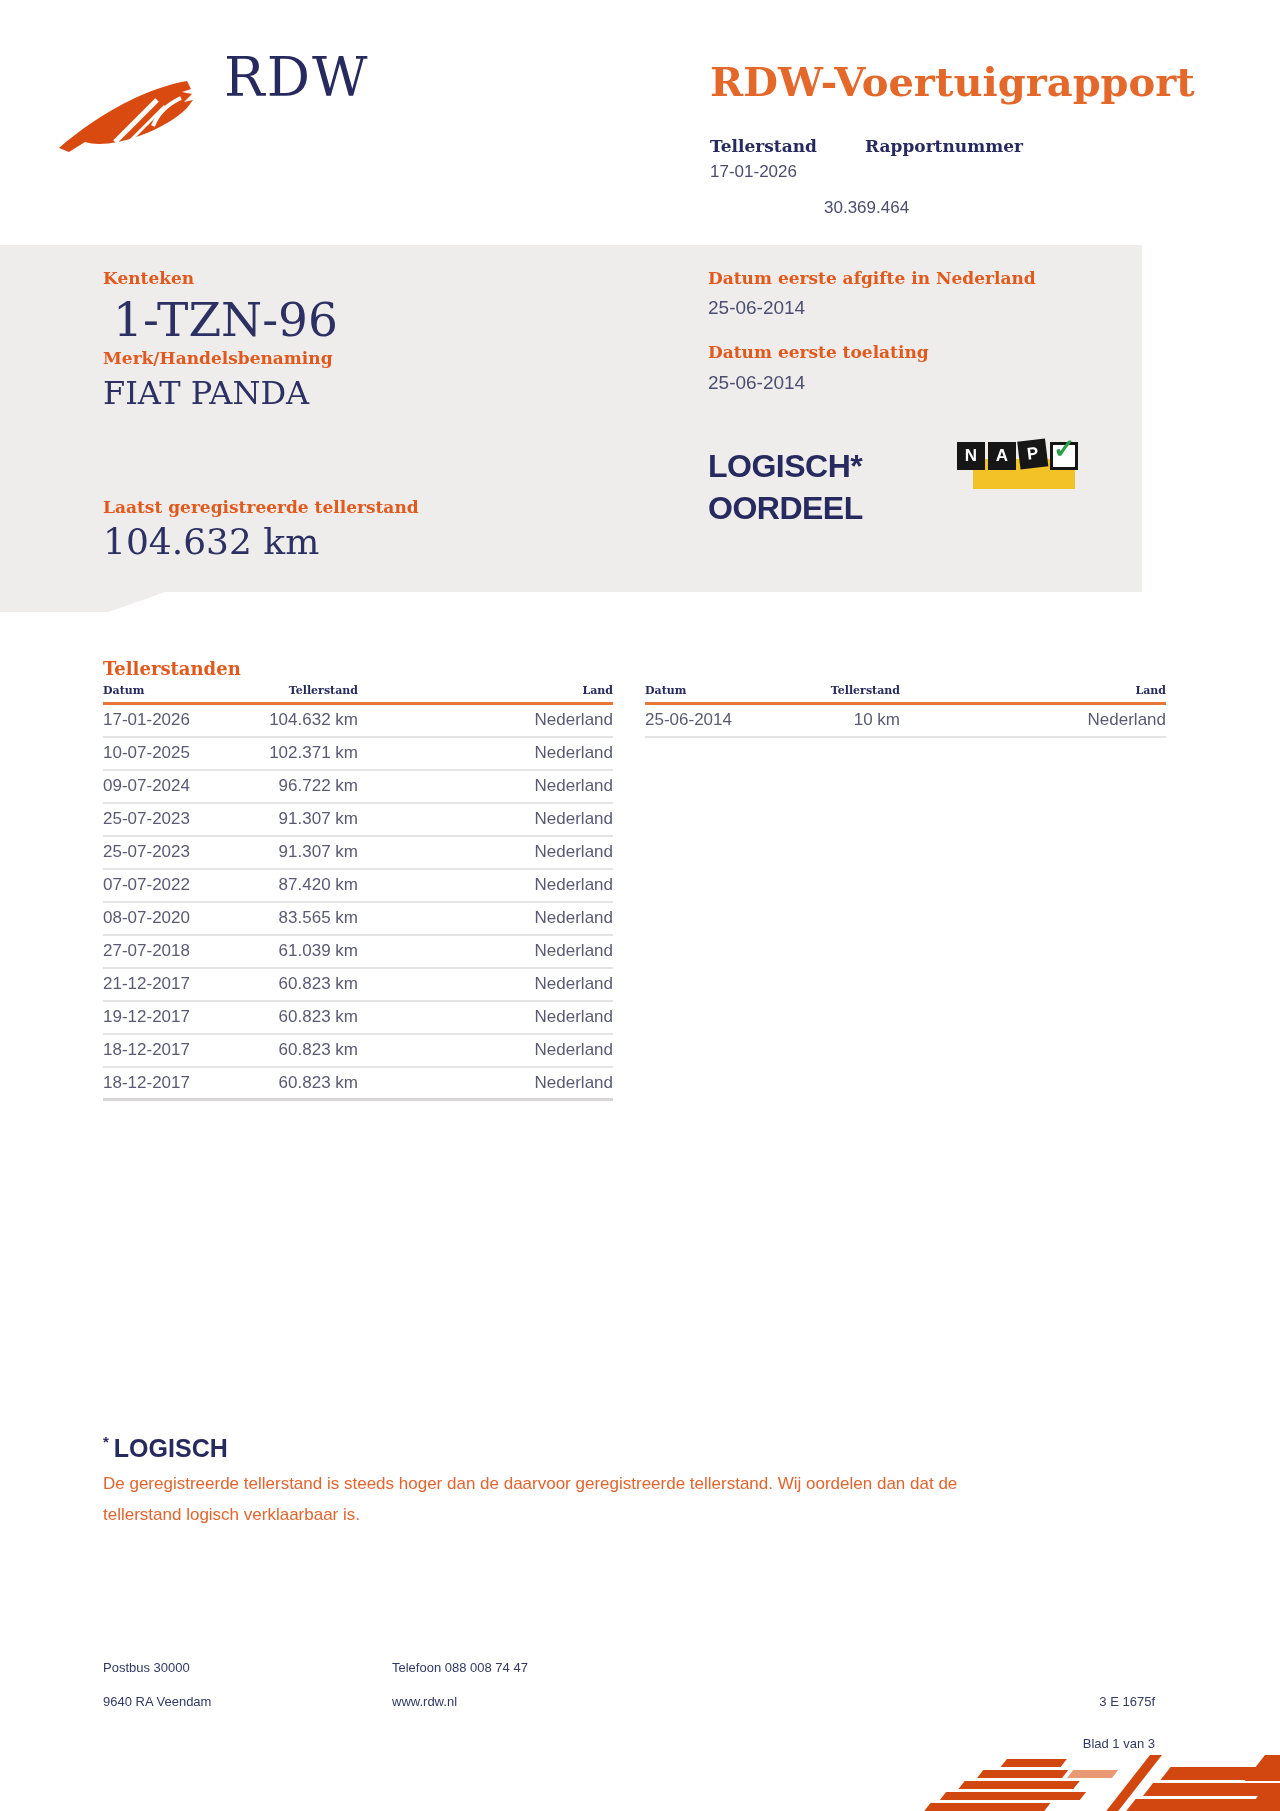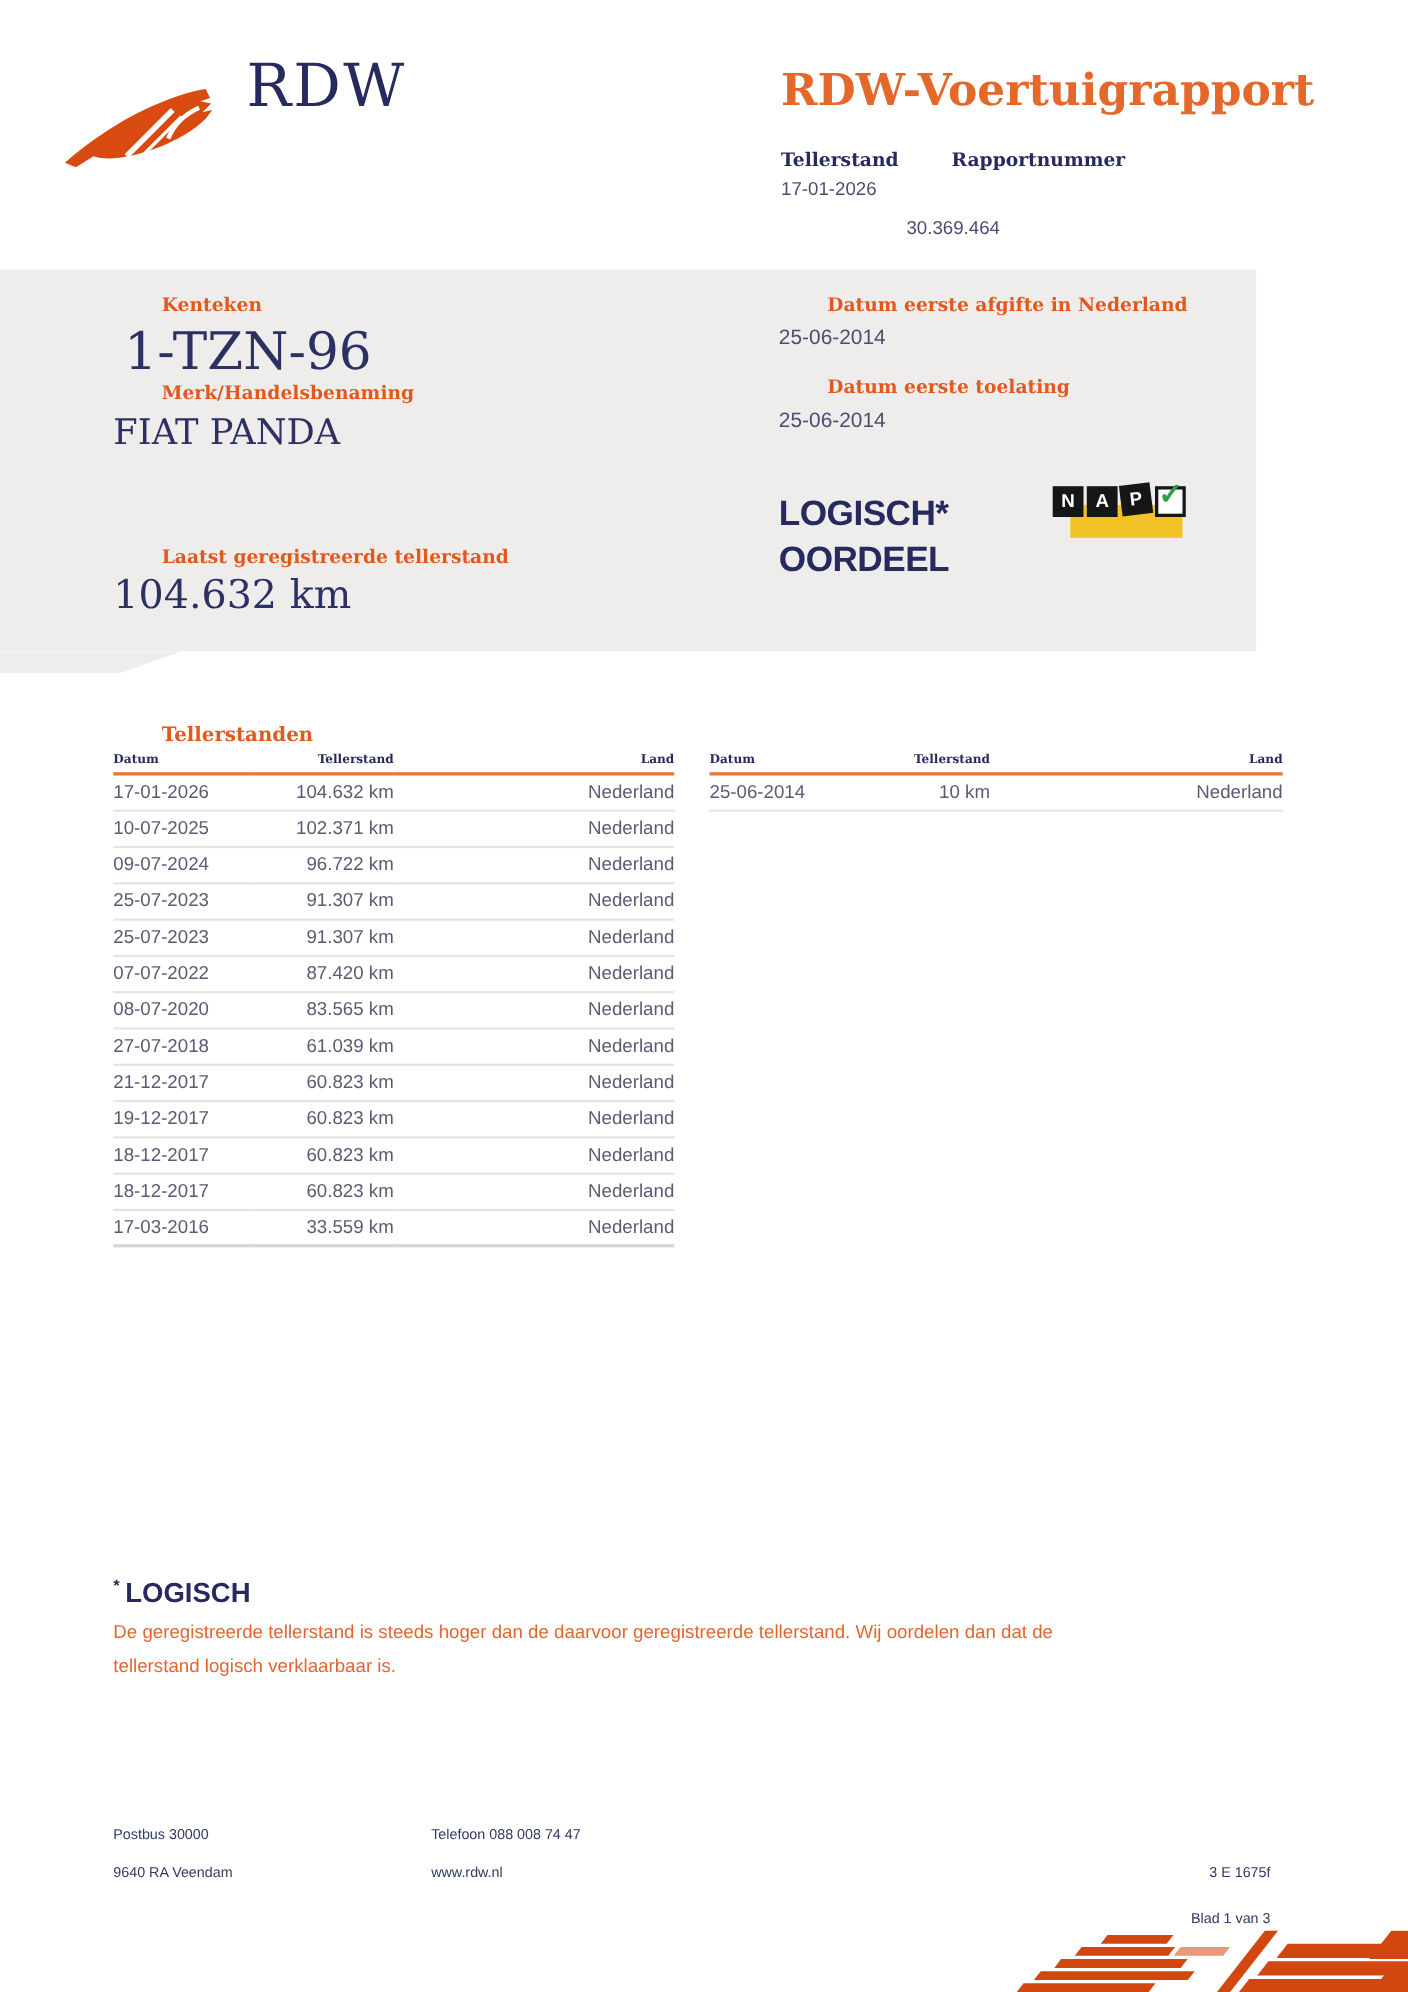--- a/index.html
+++ b/index.html
@@ -11,21 +11,21 @@
   .abs { position:absolute; }
 
   
   .logo-text {
     font-family:"DejaVu Serif", serif; font-size:54px; color:#272a5e; letter-spacing:2px;
   }
   .report-title {
     font-family:"DejaVu Serif", serif; font-weight:bold; font-size:40px; color:#e4682a;
   }
   .slab-label {
-    font-family:"DejaVu Serif", serif; font-weight:bold; font-size:17px; color:#e2591d;margin-left:44px;
+    font-family:"DejaVu Serif", serif; font-weight:bold; font-size:17px; color:#e2591d;
   }
   .slab-navy {
     font-family:"DejaVu Serif", serif; font-weight:bold; font-size:17px; color:#272a5e;
   }
   .sans-val { font-size:17px; color:#4b4e70; }
   .sans-val-lg { font-size:19px; color:#4b4e70; }
   .serif-val { font-family:"DejaVu Serif", serif; color:#2c3063; }
 
   
   .panel { background:#efedec; }
@@ -202,25 +202,20 @@
           <td class="t-right">60.823 km</td>
           <td class="t-right">Nederland</td>
         </tr>
 
         <tr>
           <td>18-12-2017</td>
           <td class="t-right">60.823 km</td>
           <td class="t-right">Nederland</td>
         </tr>
 
-        <tr>
-          <td>17-03-2016</td>
-          <td class="t-right">33.559 km</td>
-          <td class="t-right">Nederland</td>
-        </tr>
       </tbody>
   </table>
 </div>
 
 <div class="abs" style="left:645px; top:684px; width:521px;">
   <table>
     <colgroup>
         <col style="width:135px">
         <col style="width:120px">
         <col style="width:266px">

